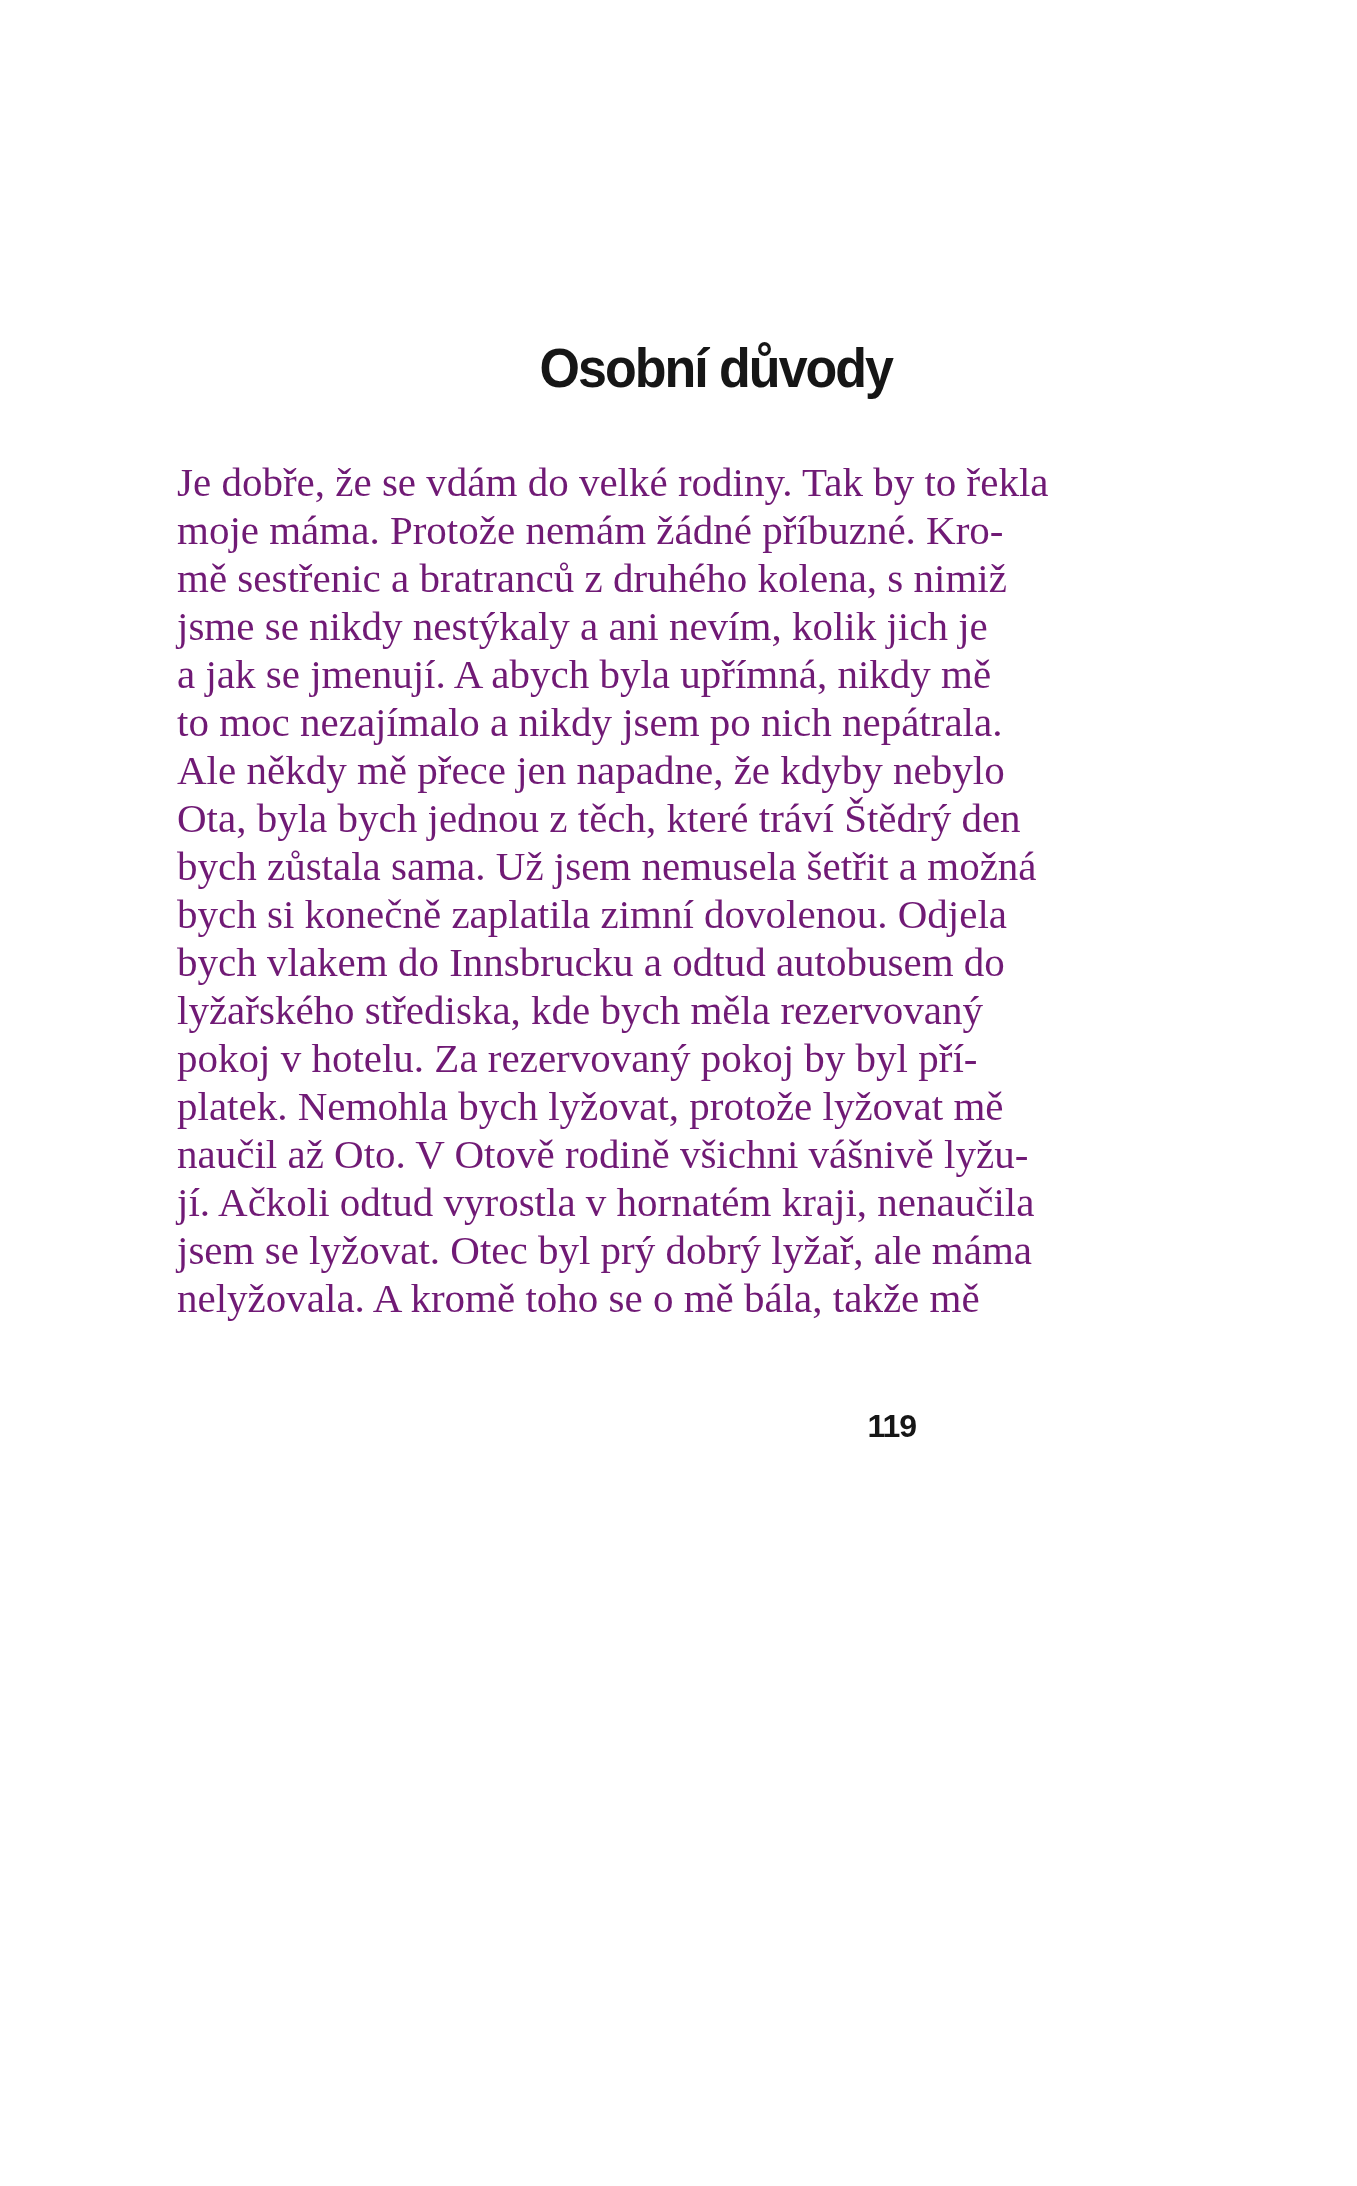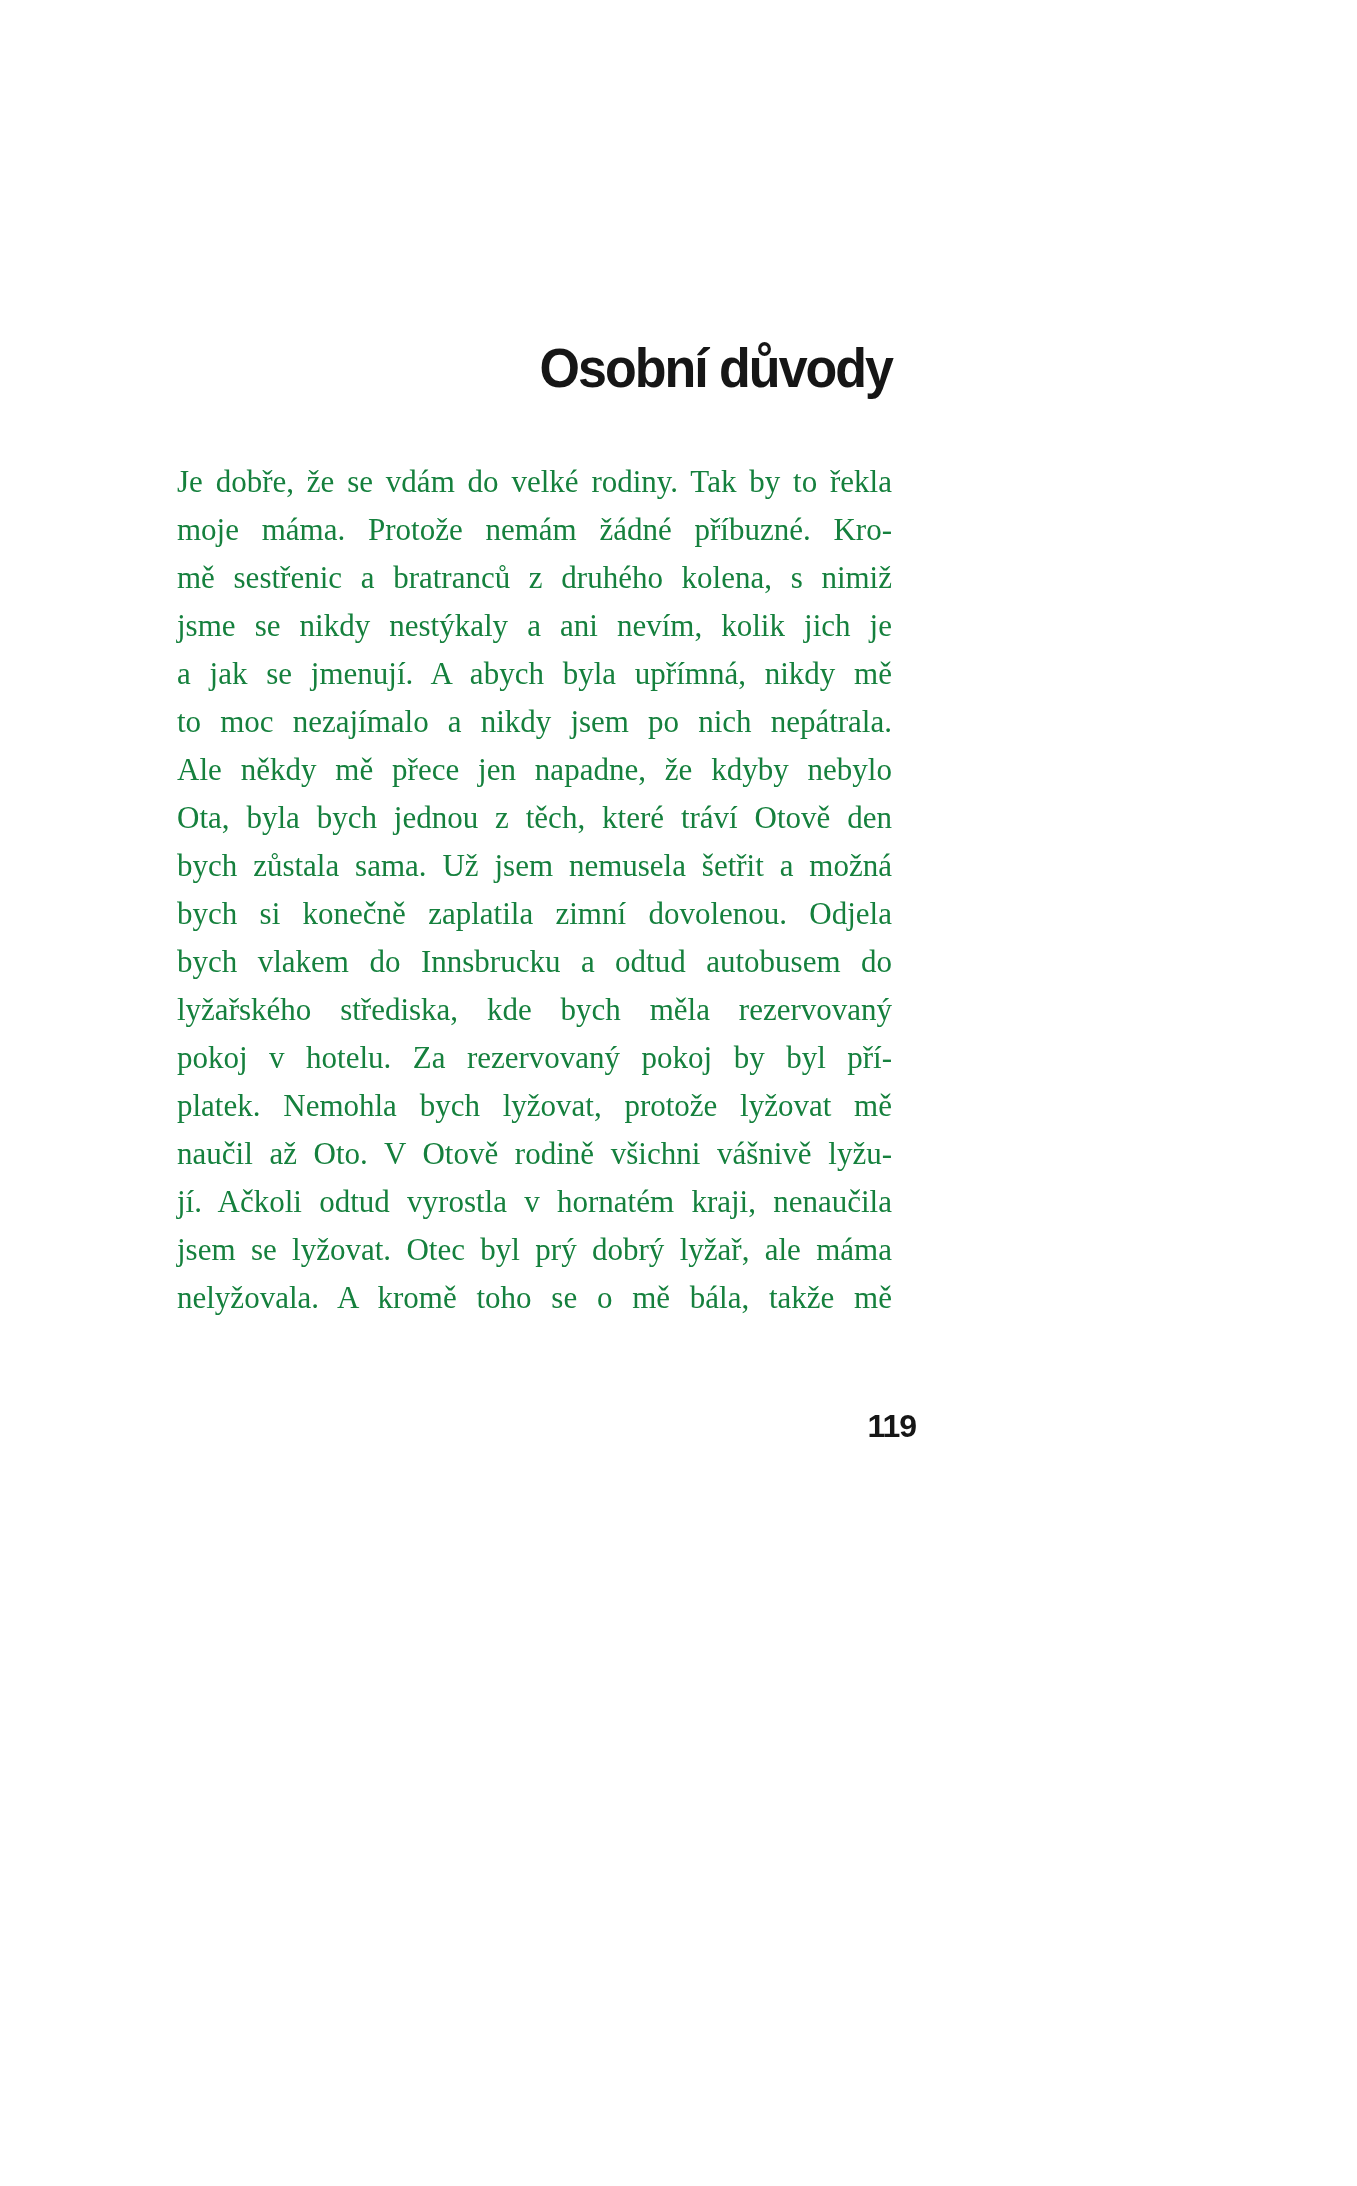--- a/index.html
+++ b/index.html
@@ -28,23 +28,23 @@
     font-weight: 700;
     font-size: 52px;
     letter-spacing: -2px;
     text-align: right;
     color: #161616;
     transform: scaleY(1.08);
     transform-origin: right bottom;
     margin: 0 0 58px 0;
   }
   .body-text {
-    font-size: 31px;
+    font-size: 41px;
     line-height: 48px;
-    color: #15803d;
+    color: #701a75;
   }
   .body-text .line {
     text-align: justify;
     text-align-last: justify;
     white-space: nowrap;
   }
   .page-number {
     position: absolute;
     right: 485px; 
     top: 1408px;
@@ -62,21 +62,21 @@
   <div class="content">
     <h1 class="chapter-title">Osobní důvody</h1>
     <div class="body-text">
       <div class="line">Je dobře, že se vdám do velké rodiny. Tak by to řekla</div>
       <div class="line">moje máma. Protože nemám žádné příbuzné. Kro-</div>
       <div class="line">mě sestřenic a bratranců z druhého kolena, s nimiž</div>
       <div class="line">jsme se nikdy nestýkaly a ani nevím, kolik jich je</div>
       <div class="line">a jak se jmenují. A abych byla upřímná, nikdy mě</div>
       <div class="line">to moc nezajímalo a nikdy jsem po nich nepátrala.</div>
       <div class="line">Ale někdy mě přece jen napadne, že kdyby nebylo</div>
-      <div class="line">Ota, byla bych jednou z těch, které tráví Otově den</div>
+      <div class="line">Ota, byla bych jednou z těch, které tráví Štědrý den</div>
       <div class="line">bych zůstala sama. Už jsem nemusela šetřit a možná</div>
       <div class="line">bych si konečně zaplatila zimní dovolenou. Odjela</div>
       <div class="line">bych vlakem do Innsbrucku a odtud autobusem do</div>
       <div class="line">lyžařského střediska, kde bych měla rezervovaný</div>
       <div class="line">pokoj v hotelu. Za rezervovaný pokoj by byl pří-</div>
       <div class="line">platek. Nemohla bych lyžovat, protože lyžovat mě</div>
       <div class="line">naučil až Oto. V Otově rodině všichni vášnivě lyžu-</div>
       <div class="line">jí. Ačkoli odtud vyrostla v hornatém kraji, nenaučila</div>
       <div class="line">jsem se lyžovat. Otec byl prý dobrý lyžař, ale máma</div>
       <div class="line">nelyžovala. A kromě toho se o mě bála, takže mě</div>

